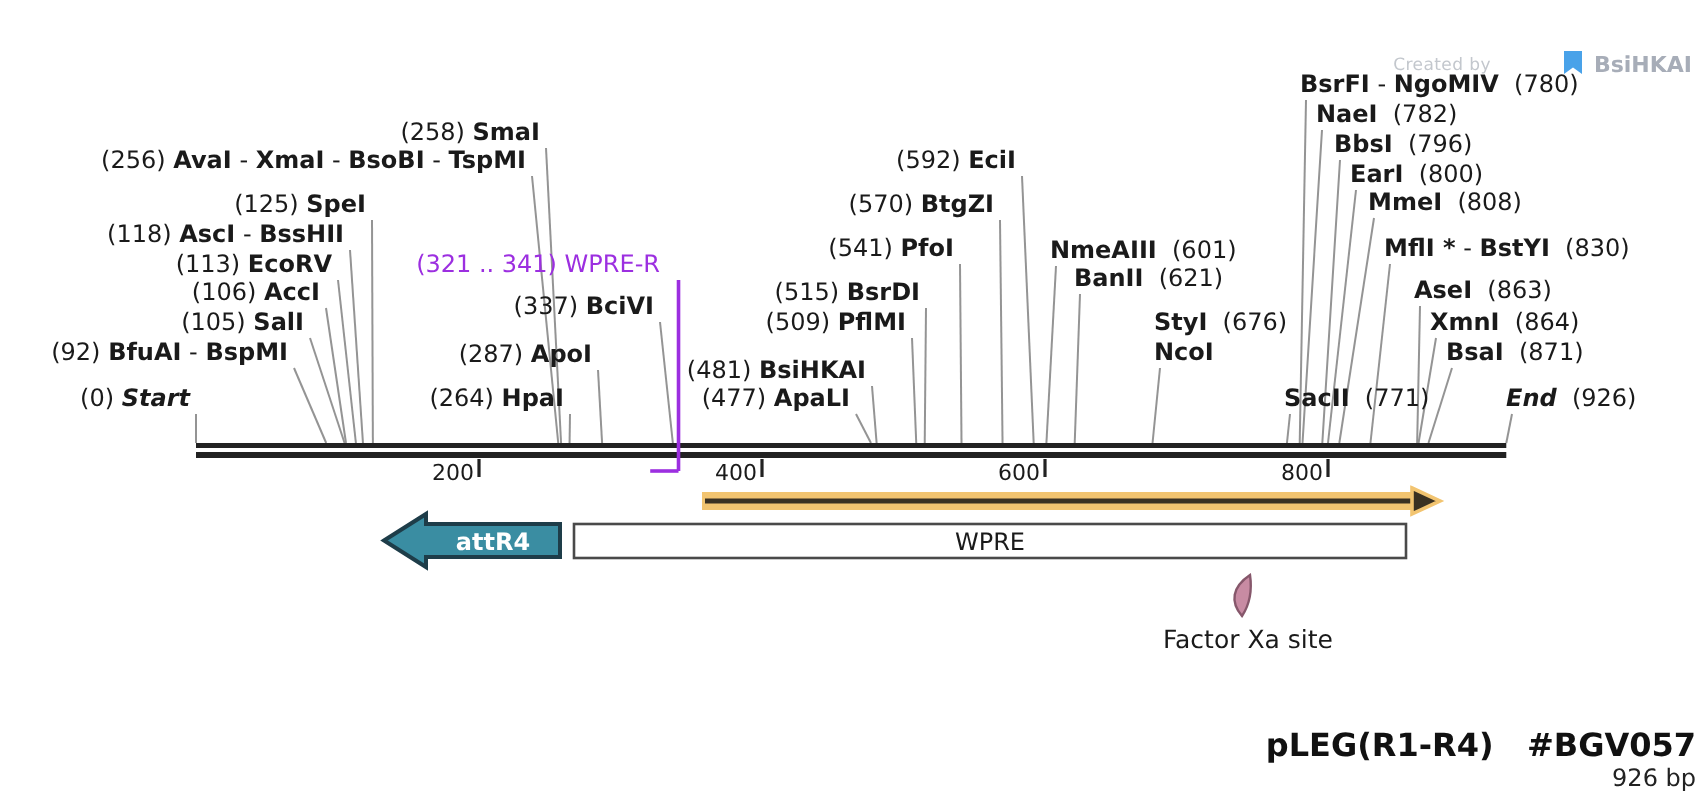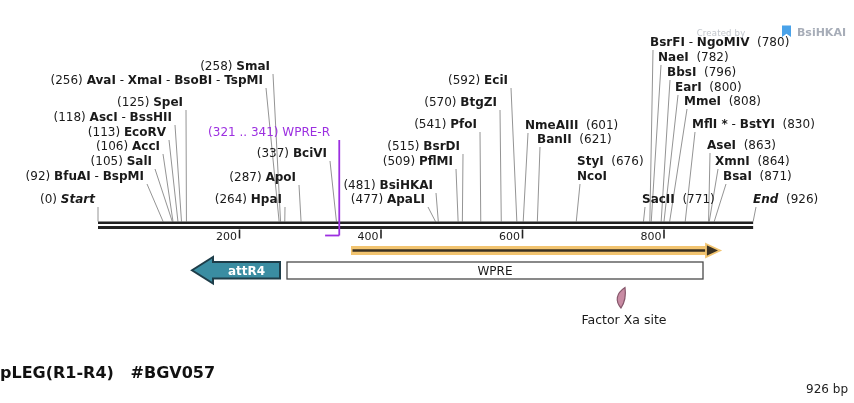--- a/index.html
+++ b/index.html
@@ -3,21 +3,21 @@
 <meta charset="utf-8">
 <style>
   html,body{margin:0;padding:0;background:#ffffff;}
   #stage{position:relative;width:854px;height:403px;background:#fff;overflow:hidden;
          font-family:"DejaVu Sans","Liberation Sans",sans-serif;}
   #map-svg{position:absolute;left:0;top:0;}
   .overlay{position:absolute;white-space:pre;text-align:center;}
   #watermark{top:4px;right:8px;display:flex;align-items:center;gap:5px;}
   #wm-created{font-size:8.5px;color:#c3c7cd;letter-spacing:.2px;}
   #wm-brand{font-size:11px;font-weight:bold;color:#a7adb8;}
-  #map-title{left:0;width:848px;top:363px;text-align:left;font-size:16px;font-weight:bold;color:#111;}
+  #map-title{left:0;width:848px;top:363px;text-align:right;font-size:16px;font-weight:bold;color:#111;}
   #map-subtitle{left:0;width:848px;top:382px;text-align:right;font-size:12px;color:#222;}
   text{font-family:"DejaVu Sans","Liberation Sans",sans-serif;}
 </style>
 </head>
 <body>
 
 <div id="stage">
   <svg id="map-svg" width="854" height="403" viewBox="0 0 854 403">
       <line x1="273" y1="74" x2="280.53499999999997" y2="221.5" stroke="#949494" stroke-width="1"></line>
       <line x1="266" y1="88" x2="279.12" y2="221.5" stroke="#949494" stroke-width="1"></line>

